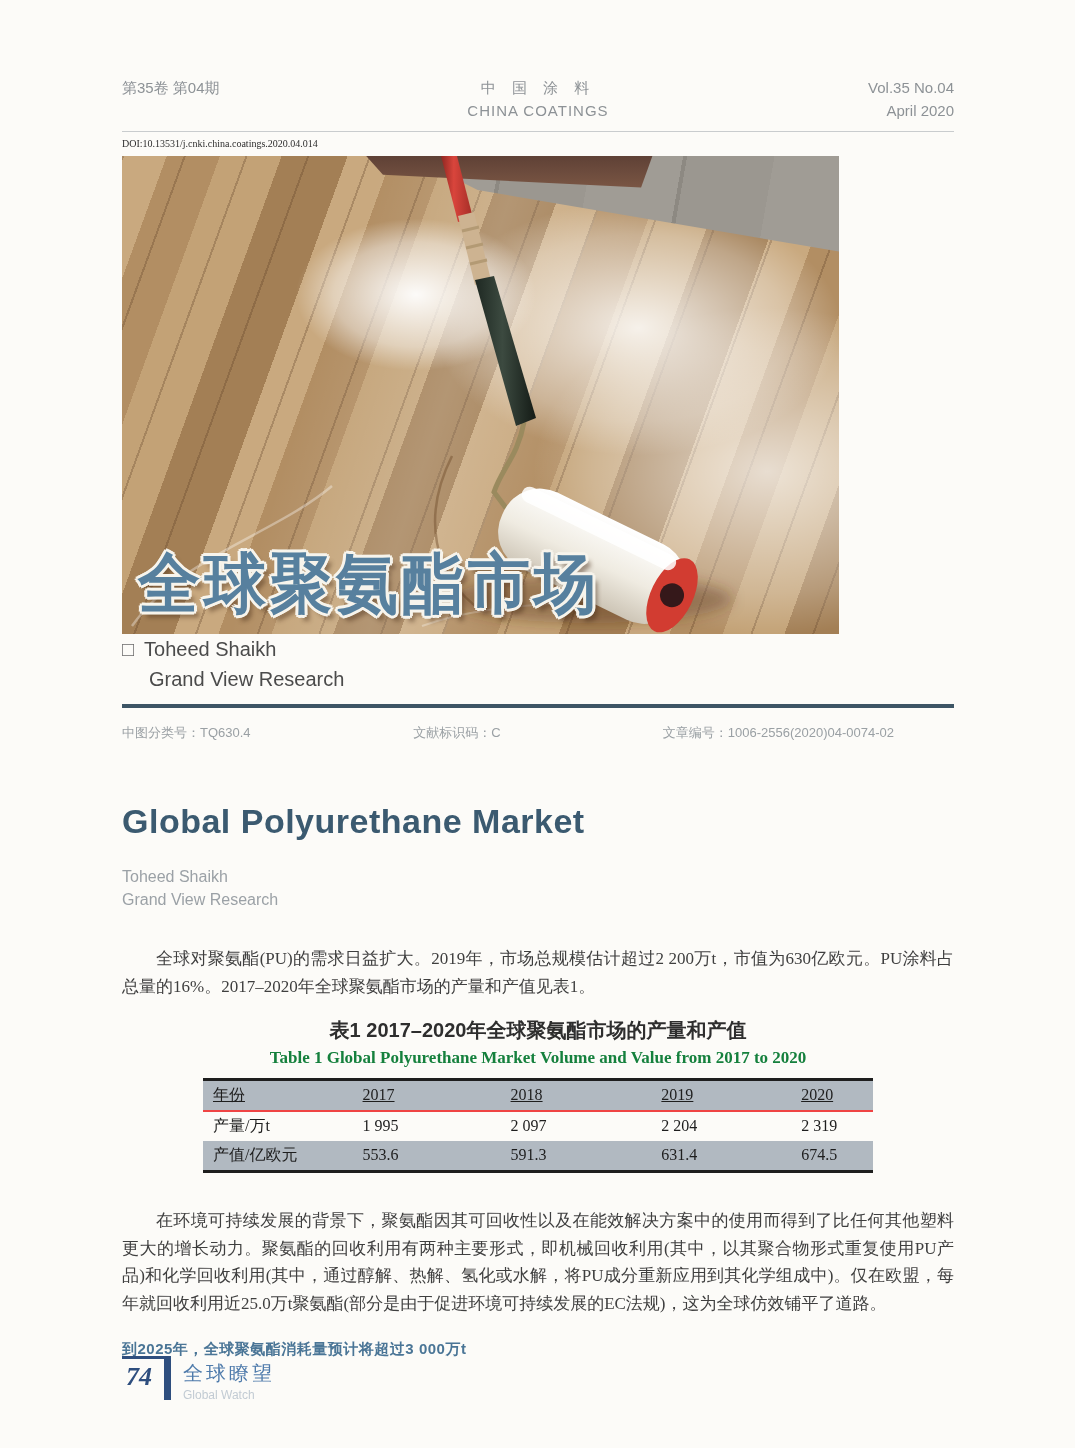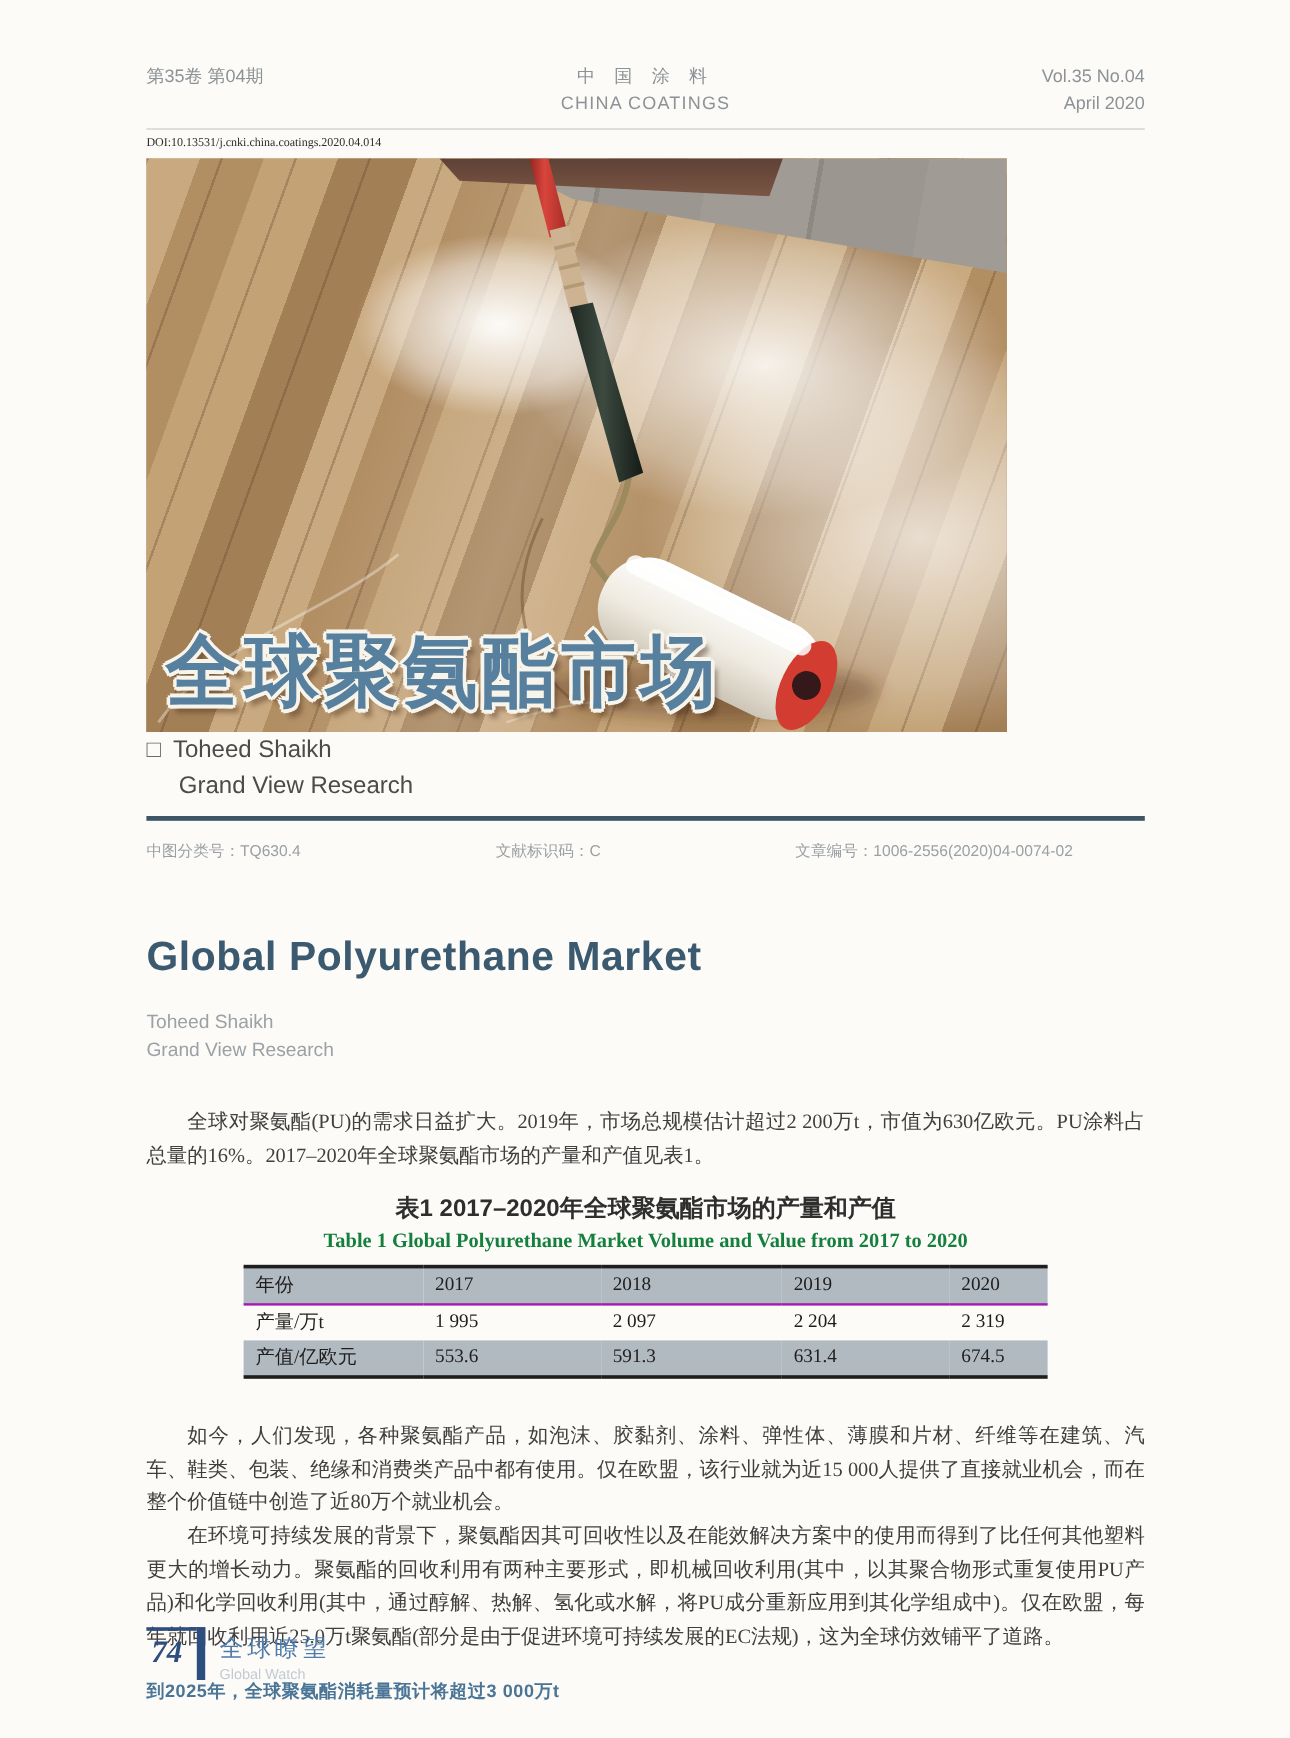--- a/index.html
+++ b/index.html
@@ -6,21 +6,21 @@
   body {
     width: 1075px; height: 1448px; position: relative; overflow: hidden;
     background: #fcfbf8;
     font-family: "Liberation Sans", sans-serif;
   }
   .content { position: absolute; left: 122px; top: 0; width: 832px; }
 
   
   .jheader {
     display: grid; grid-template-columns: 1fr 1fr 1fr;
-    margin-top: 52px; padding-bottom: 8px;
+    margin-top: 76px; padding-bottom: 8px;
     border-bottom: 1px solid #c9ccce;
     color: #8d9296; font-size: 15px; line-height: 1.55;
   }
   .jheader .c { text-align: center; letter-spacing: 1px; }
   .jheader .r { text-align: right; }
   .jheader .cn { letter-spacing: 6px; }
   .doi { margin-top: 6px; font-family: "Liberation Serif", serif; font-size: 10px; color: #2d2d2d; }
 
   
   .photo {
@@ -81,21 +81,21 @@
   .body-text p { margin: 0; text-indent: 2em; }
 
   .tbl-caption-cn { margin-top: 16px; text-align: center; font-size: 20px; font-weight: 700; color: #2e2e2e; font-family: "Liberation Sans", sans-serif; }
   .tbl-caption-en { margin-top: 4px; text-align: center; font-size: 17px; font-weight: 700; color: #15803d; font-family: "Liberation Serif", serif; }
 
   table.market {
     margin: 10px auto 0 auto; width: 670px; border-collapse: collapse;
     border-top: 3px solid #1e1e1e; border-bottom: 3px solid #1e1e1e;
     font-family: "Liberation Serif", serif; font-size: 16px; color: #1e1e1e;
   }
-  table.market thead tr { border-bottom: 2px solid #a21caf; }
+  table.market thead tr { border-bottom: 2px solid #ef4444; text-decoration: underline; }
   table.market th, table.market td {
     font-weight: 400; text-align: left; padding: 4px 0 4px 10px; height: 20px;
   }
   table.market .c1 { width: 150px; }
   table.market .c2 { width: 147px; }
   table.market .c3 { width: 150px; }
   table.market .c4 { width: 138px; }
   table.market .c5 { width: 75px; }
   tr.gray { background: #b1b9c1; }
   tr.plain { background: transparent; }
@@ -236,21 +236,20 @@
         <td class="c1">产值/亿欧元</td>
         <td class="c2">553.6</td>
         <td class="c3">591.3</td>
         <td class="c4">631.4</td>
         <td class="c5">674.5</td>
       </tr>
     </tbody>
   </table>
 
   <div class="body-text">
-    <p>如今，人们发现，各种聚氨酯产品，如泡沫、胶黏剂、涂料、弹性体、薄膜和片材、纤维等在建筑、汽车、鞋类、包装、绝缘和消费类产品中都有使用。仅在欧盟，该行业就为近15 000人提供了直接就业机会，而在整个价值链中创造了近80万个就业机会。</p>
     <p>在环境可持续发展的背景下，聚氨酯因其可回收性以及在能效解决方案中的使用而得到了比任何其他塑料更大的增长动力。聚氨酯的回收利用有两种主要形式，即机械回收利用(其中，以其聚合物形式重复使用PU产品)和化学回收利用(其中，通过醇解、热解、氢化或水解，将PU成分重新应用到其化学组成中)。仅在欧盟，每年就回收利用近25.0万t聚氨酯(部分是由于促进环境可持续发展的EC法规)，这为全球仿效铺平了道路。</p>
   </div>
 
   <h2 class="section-heading">到2025年，全球聚氨酯消耗量预计将超过3 000万t</h2>
 
 </div>
 
 <div class="footer">
   <div class="pagenum-box">
     <span>74</span>

